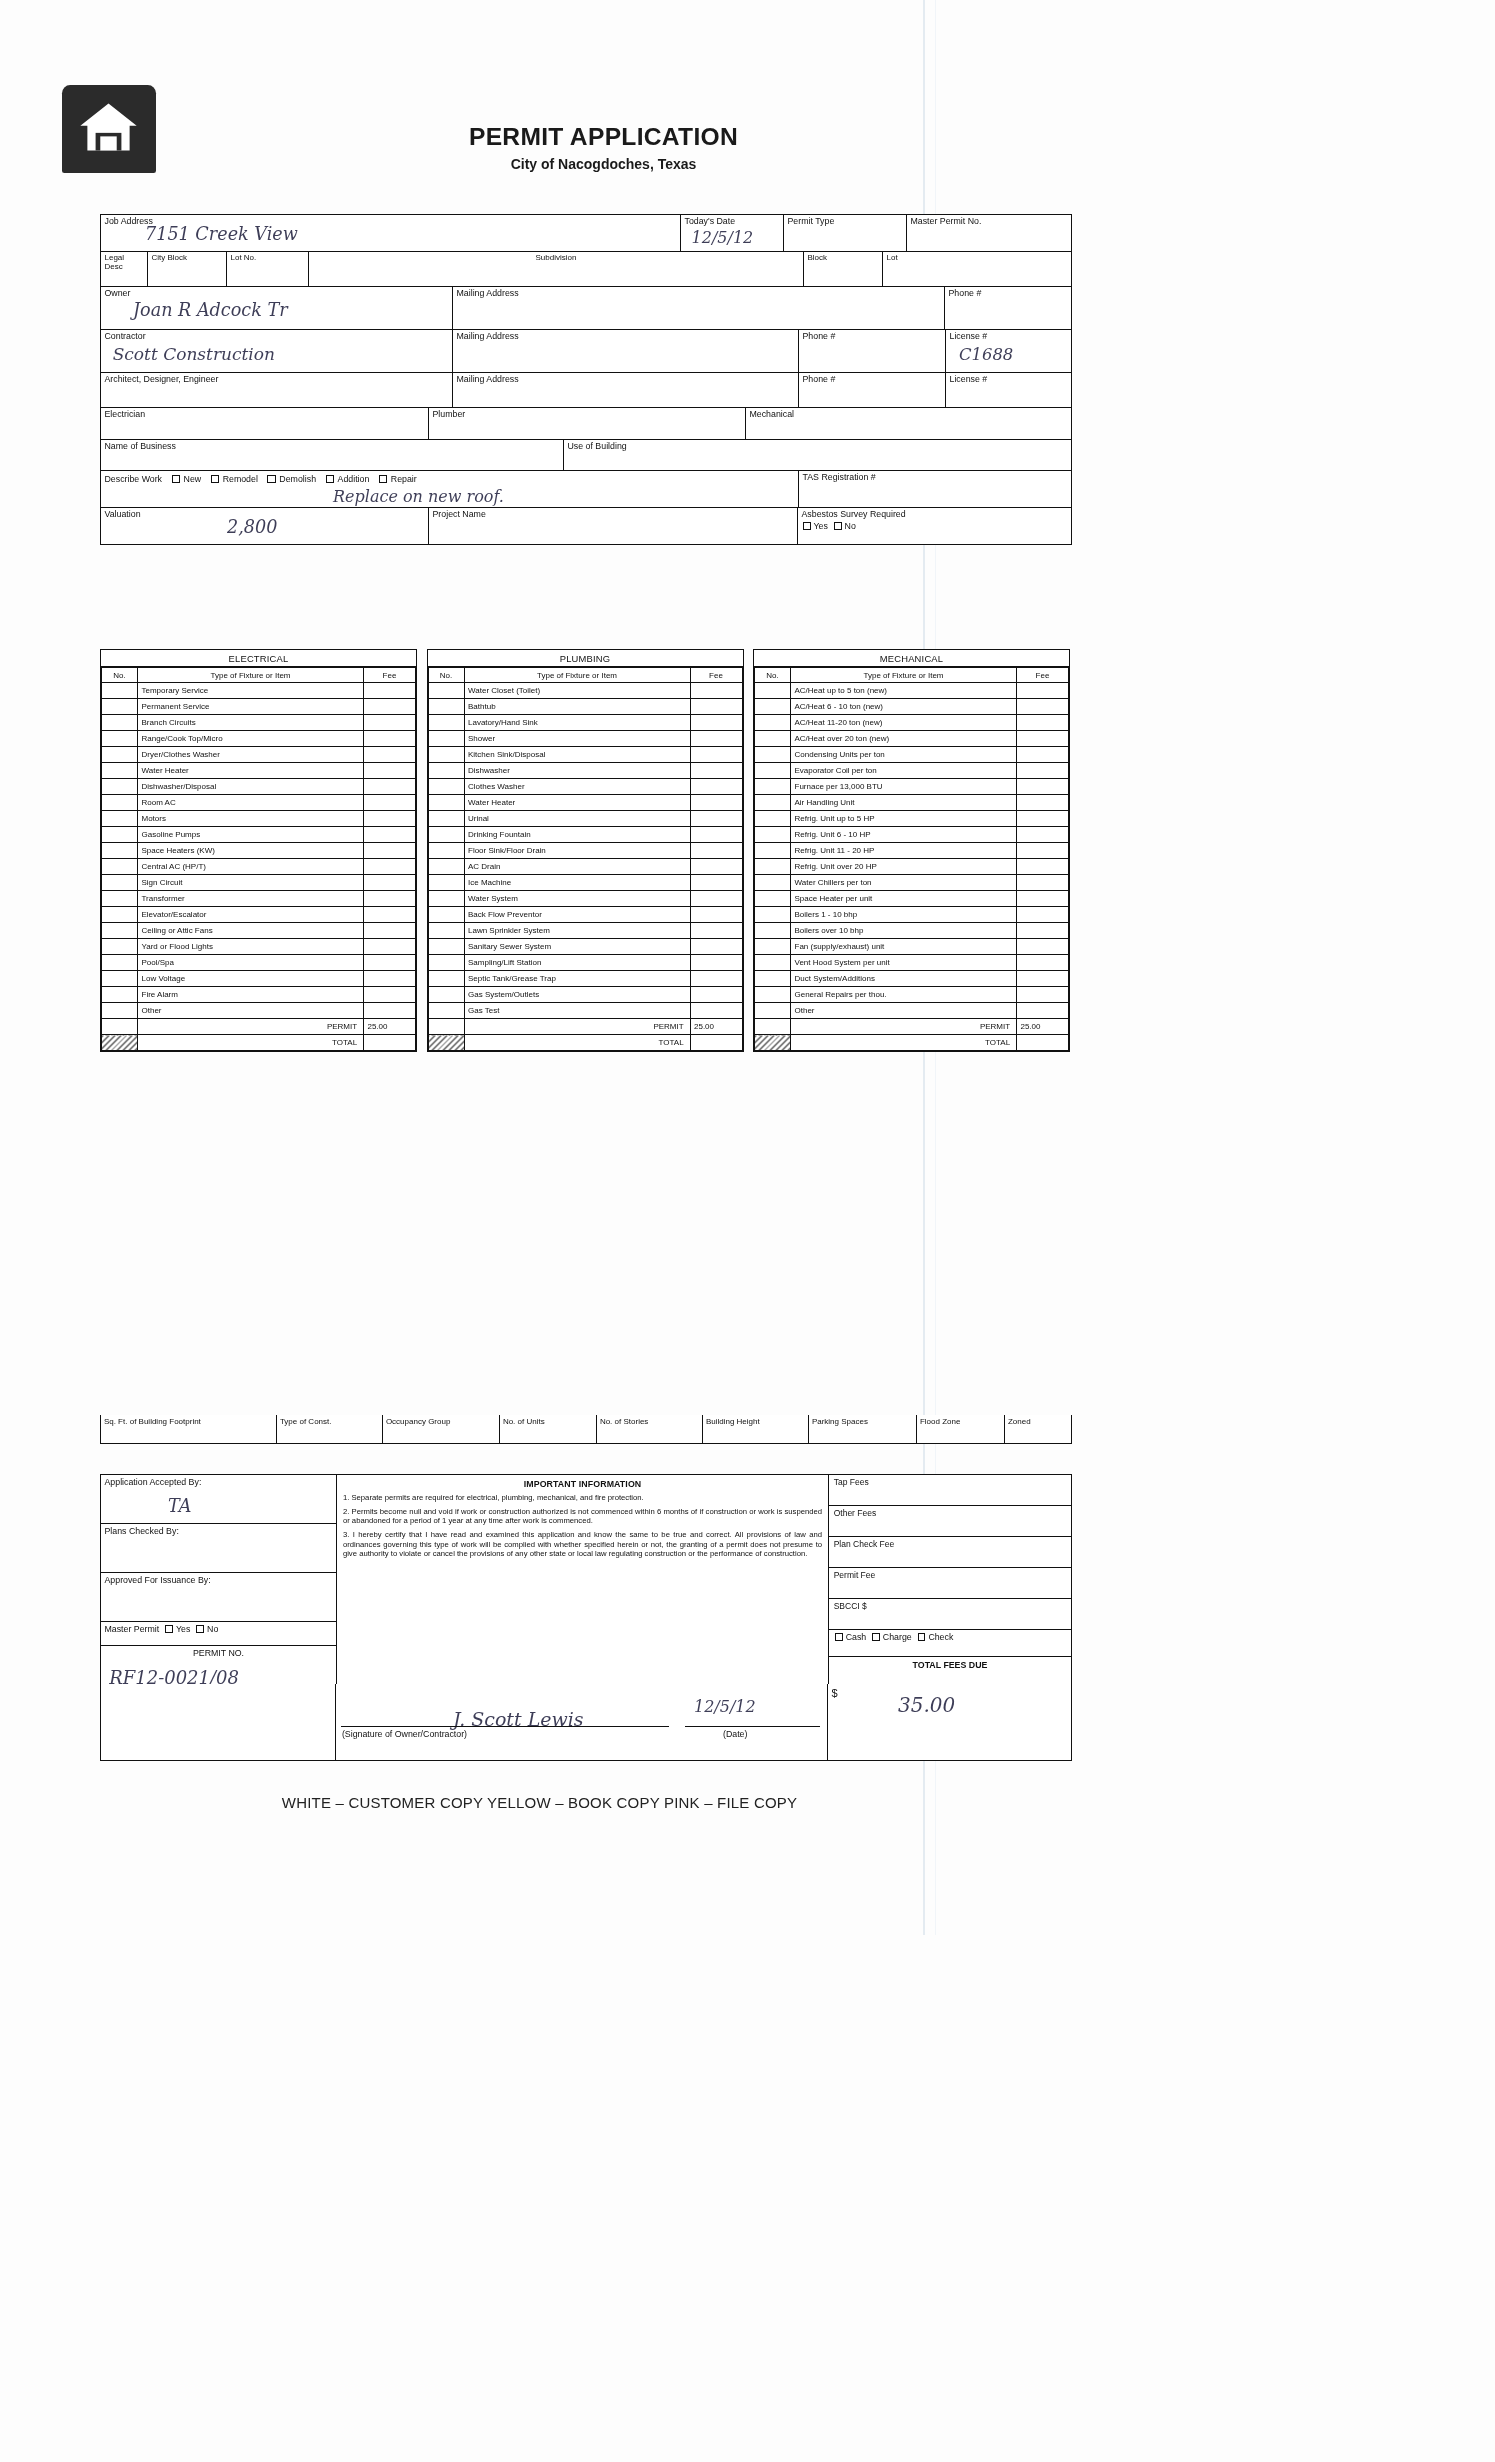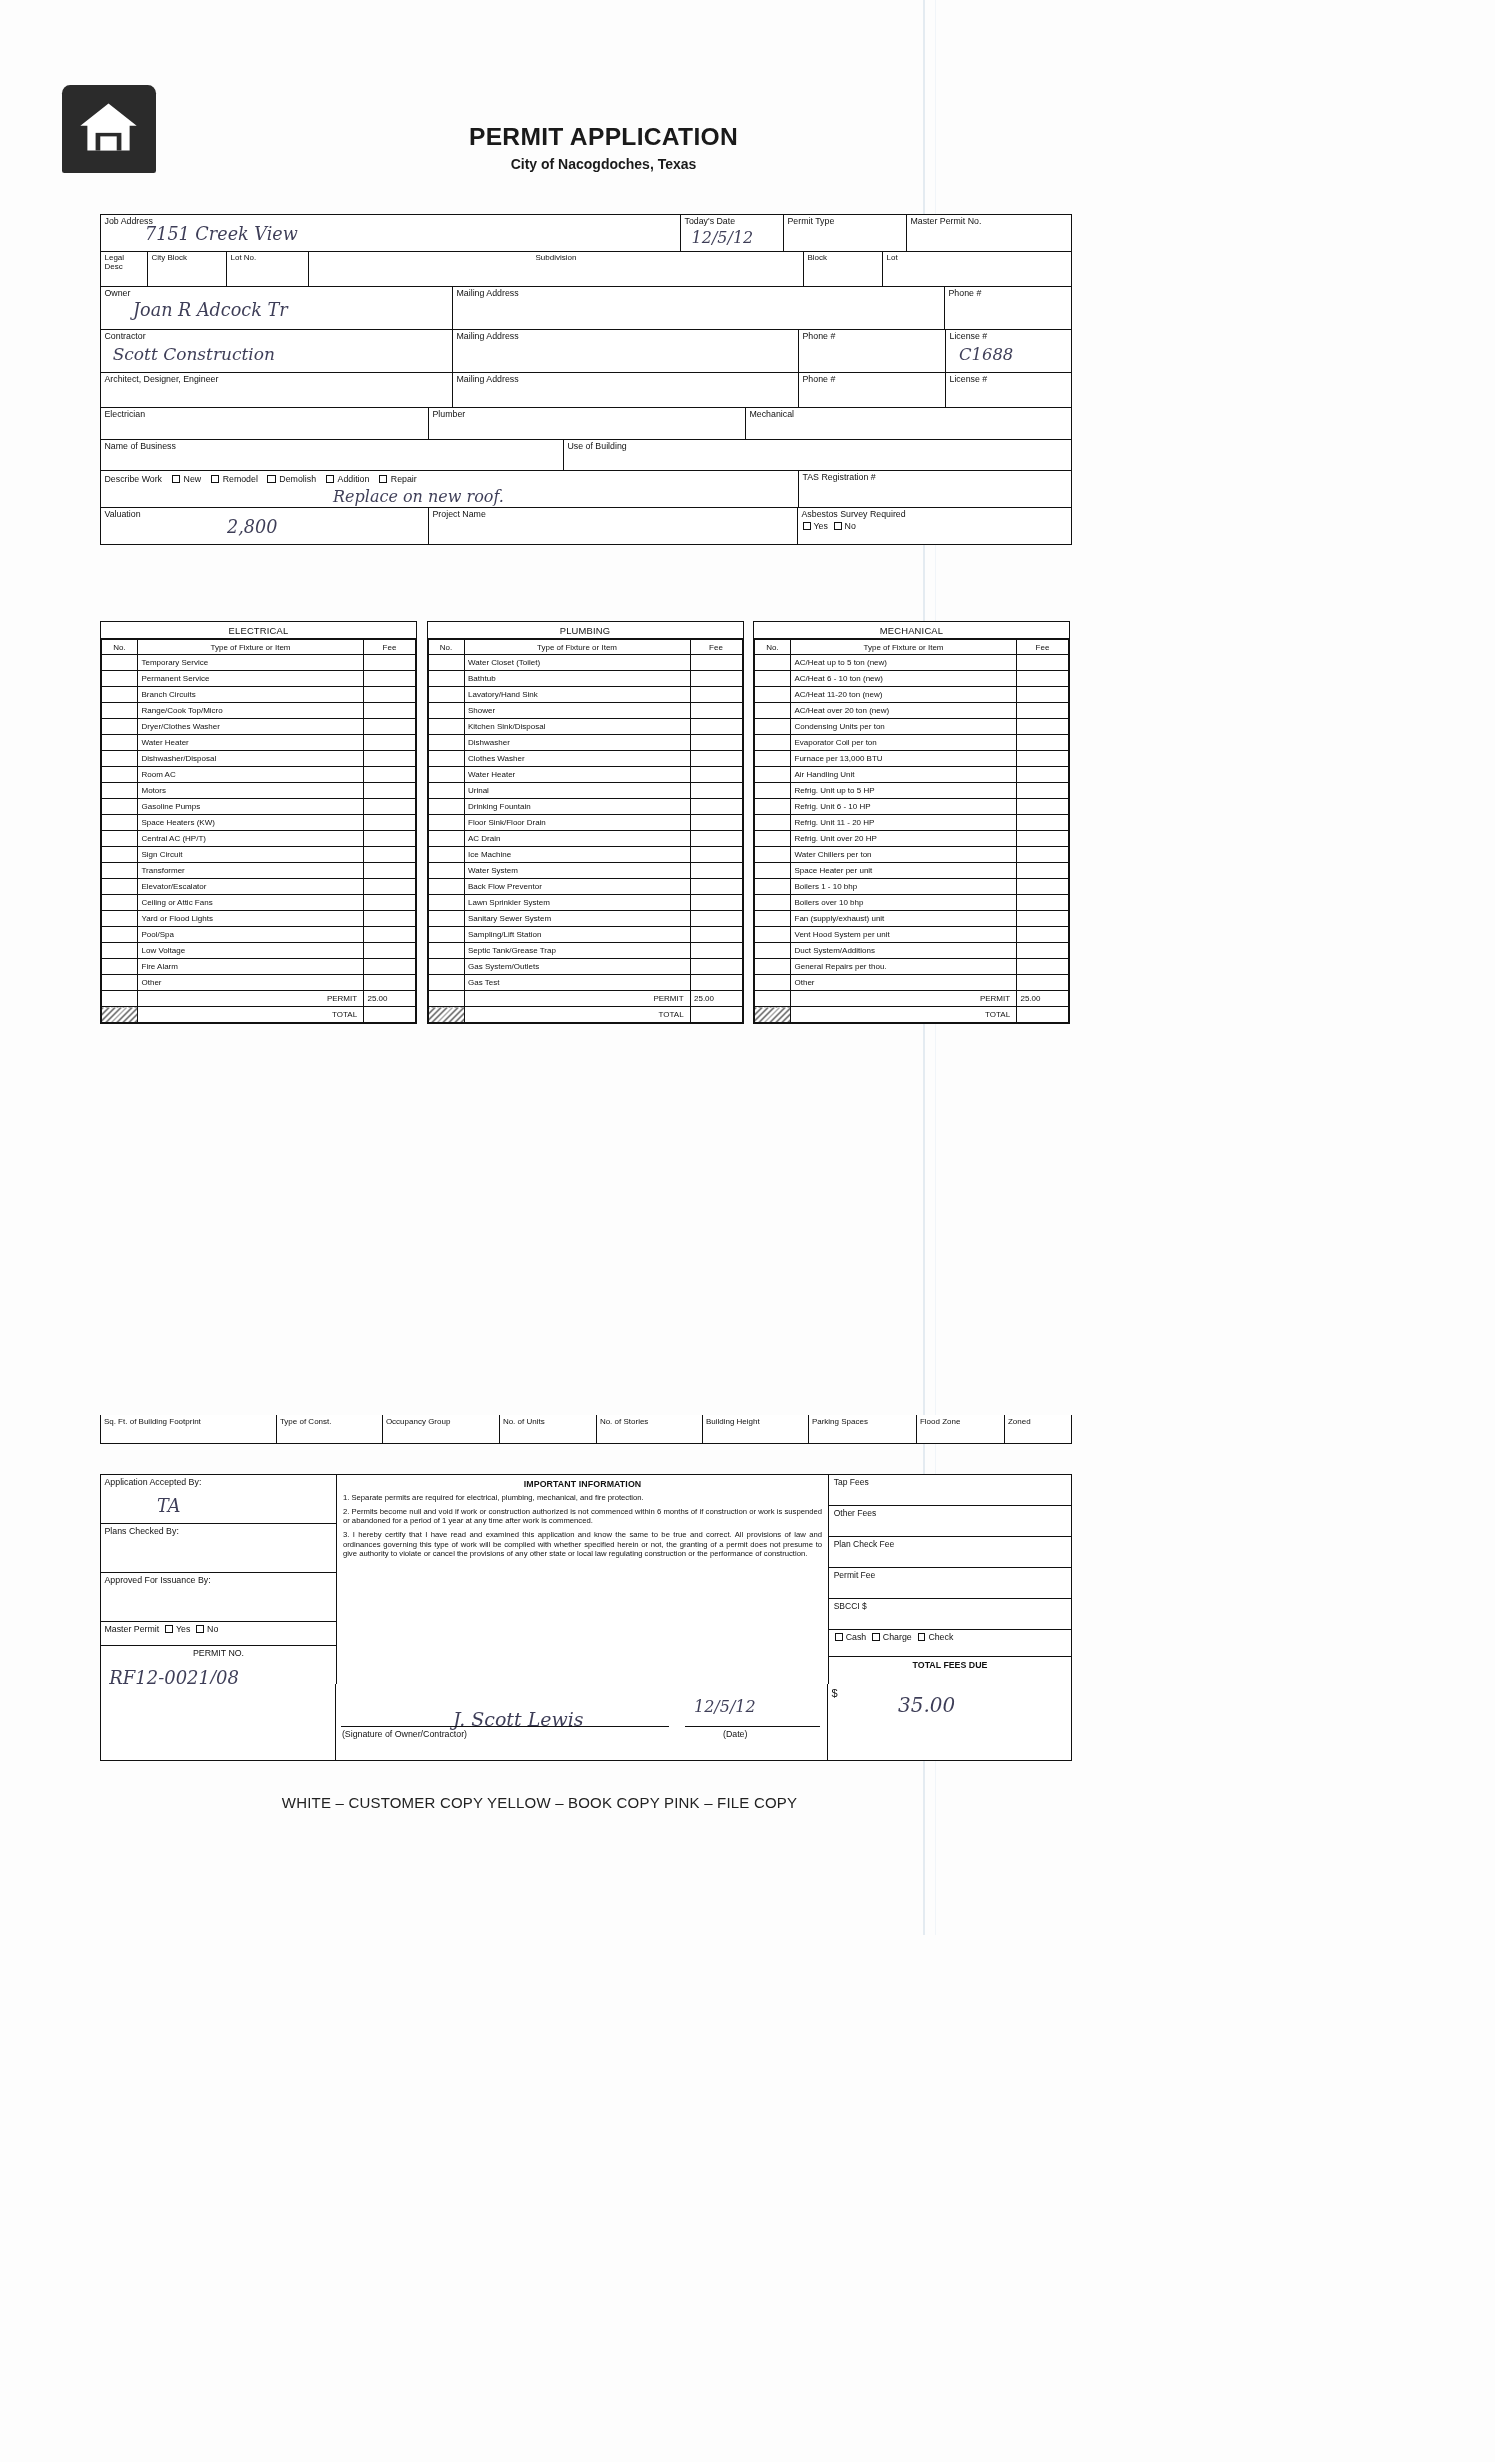--- a/index.html
+++ b/index.html
@@ -31,21 +31,21 @@
   .lbl.sm{font-size:8px;}
   .hand{
     font-family:"DejaVu Serif", serif;
     color:#1c1c3a;font-style:italic;
     position:absolute;white-space:nowrap;
     opacity:.85;
   }
 
   
   .trades{position:absolute;left:59px;top:586px;width:970px;display:flex;justify-content:space-between;}
-  .trade{width:317px;border:1.2px solid #111;box-sizing:border-box;background:#fff;}
+  .trade{width:317px;border:1.2px solid #111;box-sizing:border-box;background:#fff;margin-top:28px;}
   .trade .thead{text-align:center;font-size:9.4px;padding:2.9px 0 2.3px;border-bottom:0.6px solid #111;letter-spacing:0.2px;}
   .trade table{width:100%;border-collapse:collapse;table-layout:fixed;}
   .trade td{border:0.6px solid #111;height:16px;font-size:8px;padding:0 3.5px;box-sizing:border-box;color:#111;}
   .trade td.num{width:36px;}
   .trade td.fee{width:52px;}
   .trade tr.hdr td{text-align:center;font-size:8px;height:15.2px;}
   .trade td.permit{text-align:right;padding-right:5.9px;}
   .hatch{background-image:repeating-linear-gradient(135deg,#555 0 1.2px,#fff 1.2px 4.1px);}
 
   
@@ -631,21 +631,21 @@
       <div class="cell" style="width:108px;"><span class="lbl sm">Parking Spaces</span></div>
       <div class="cell" style="width:88px;"><span class="lbl sm">Flood Zone</span></div>
       <div class="cell" style="width:65px;"><span class="lbl sm">Zoned</span></div>
     </div>
 
     <div class="bottom">
 
       <div class="bcol1">
         <div class="bbox">
           <span class="lbl">Application Accepted By:</span>
-          <span class="hand" style="left:56px;top:21px;font-size:17.6px;">TA</span>
+          <span class="hand" style="left:67px;top:21px;font-size:17.6px;">TA</span>
         </div>
         <div class="bbox">
           <span class="lbl">Plans Checked By:</span>
           <span class="hand" style="left:70px;top:21px;font-size:16.4px;"></span>
         </div>
         <div class="bbox">
           <span class="lbl">Approved For Issuance By:</span>
           <span class="hand" style="left:70px;top:21px;font-size:16.4px;"></span>
         </div>
         <div class="bbox" style="height:23.5px;border-bottom:0.6px solid #111;">

